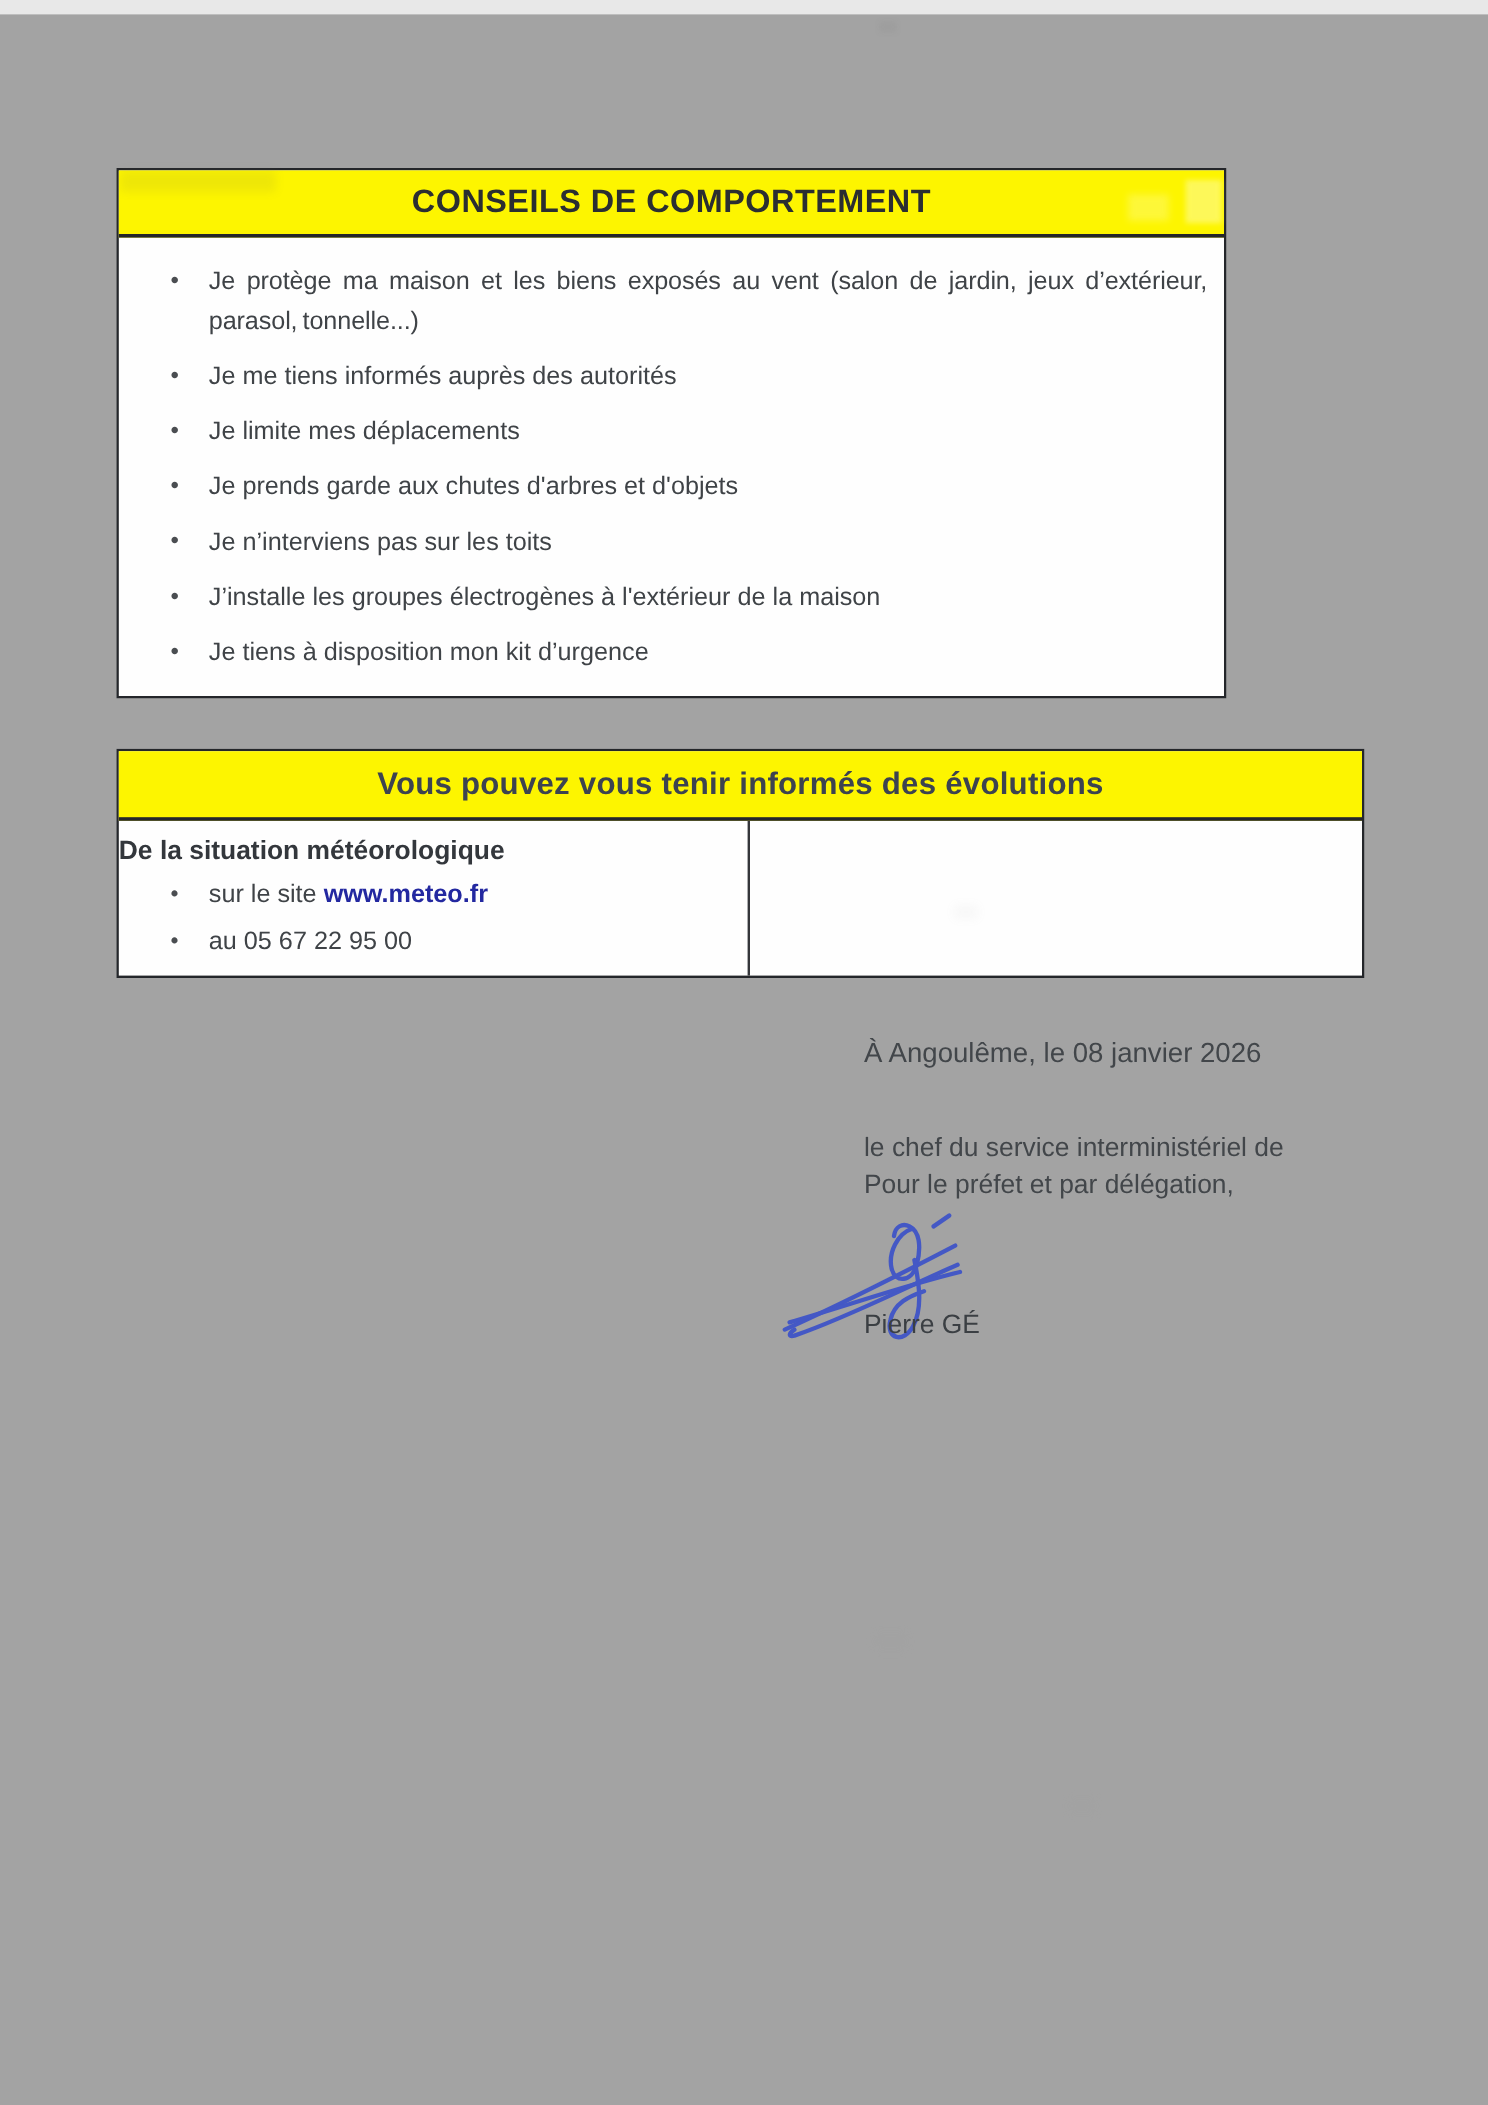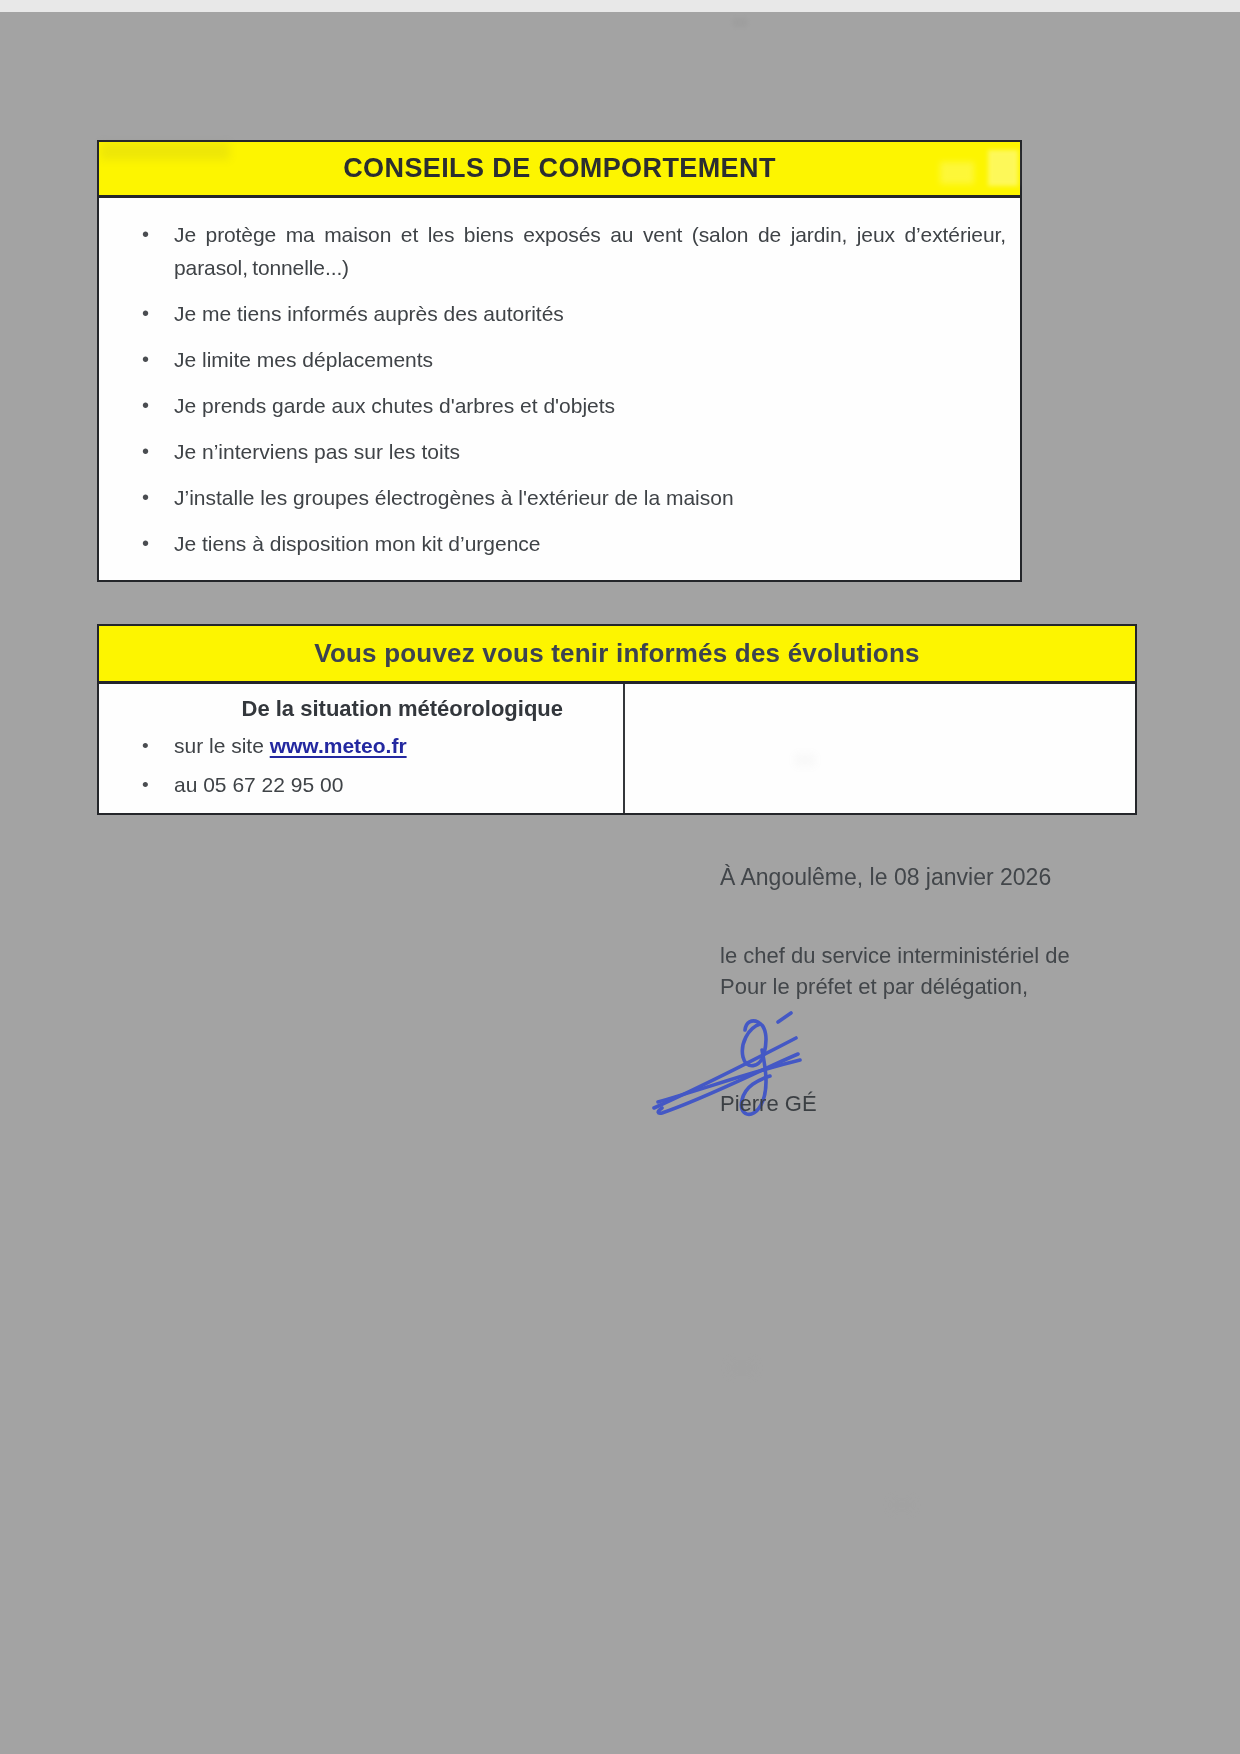--- a/index.html
+++ b/index.html
@@ -66,38 +66,37 @@
     letter-spacing:.2px;
   }
   .info-body{display:flex;height:129px;}
   .info-left{
     width:526px;box-sizing:border-box;
     border-right:2px solid #34363a;
     padding-top:12px;
   }
   .info-right{flex:1;}
   .info-heading{
-    text-align:right;
+    text-align:left;
     font-size:22px;font-weight:bold;color:#33373c;
     margin:0 60px 10px 0;
-    padding-left:20px;
   }
   .info-list{list-style:none;margin:0;padding:0;}
   .info-list li{
     position:relative;padding-left:75px;
     font-size:21px;line-height:27px;margin-bottom:12px;
     color:#3f4347;
   }
   .info-list li::before{
     content:"•";
     position:absolute;left:43px;top:0;
     color:#4a4d51;font-size:19px;
   }
   .meteo-link{
-    color:#2328a0;font-weight:bold;text-decoration:underline;
+    color:#2328a0;font-weight:bold;
     text-underline-offset:3px;cursor:pointer;
   }
 
   
   .dateline{
     position:absolute;left:720px;top:852px;
     font-size:23px;color:#42464a;
   }
   .delegation{
     position:absolute;left:720px;top:928px;

